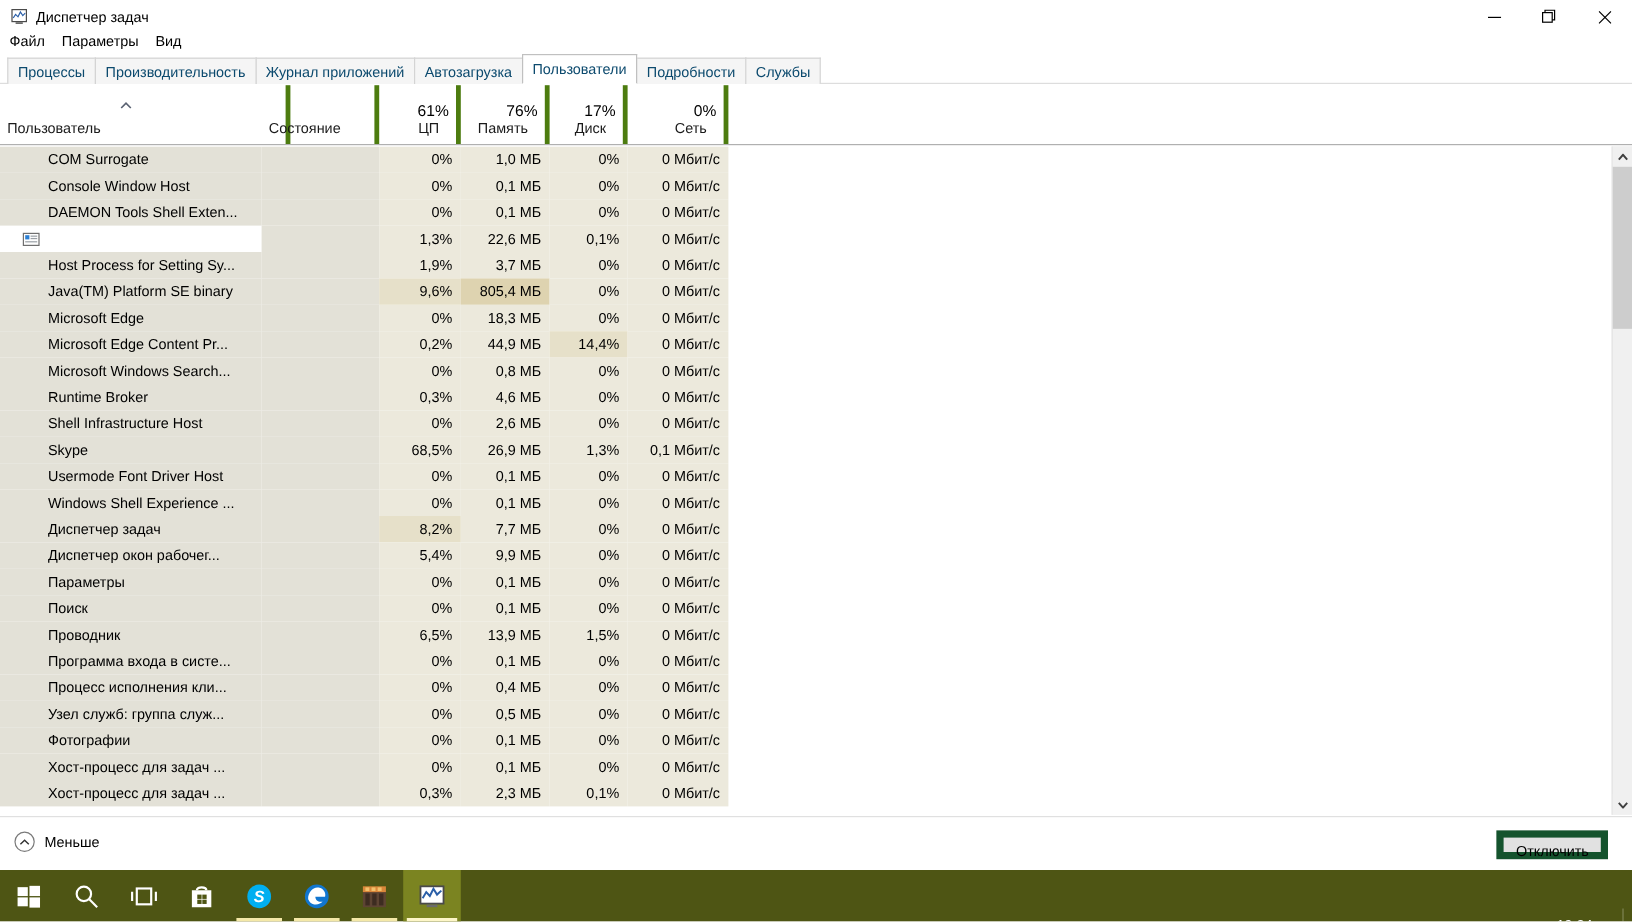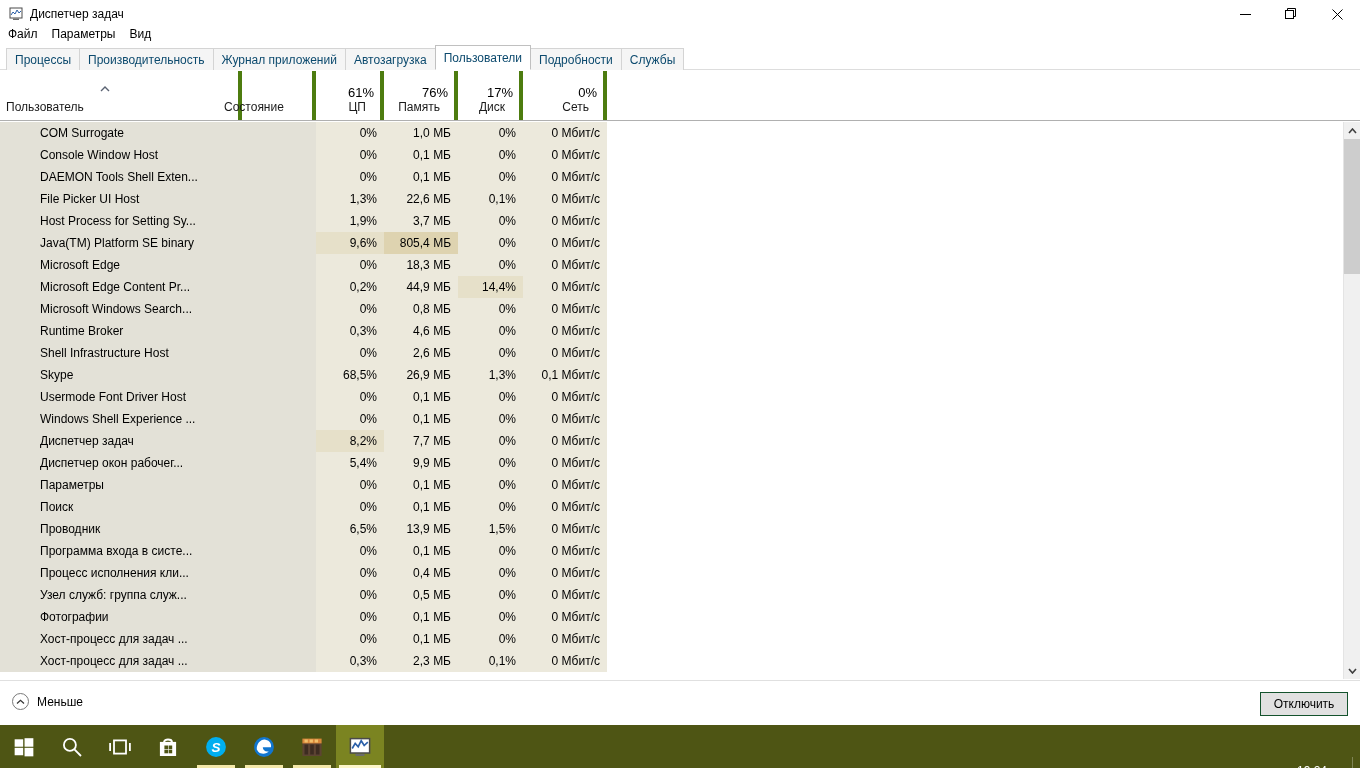--- a/index.html
+++ b/index.html
@@ -287,30 +287,30 @@
     box-sizing: border-box;
   }
   .fewer .lbl {
     font-size: 12px;
     color: #000000;
     margin-left: 8px;
     line-height: 16px;
   }
   .endtask-btn {
     position: absolute;
-    right: 12px;
+    right: 20px;
     top: 11px;
     min-width: 88px;
     height: 24px;
     line-height: 22px;
     text-align: center;
     font-size: 12px;
     color: #000000;
     background: #e1e1e1;
-    border: 1px solid #14532d;
+    border: 6px solid #14532d;
     box-sizing: border-box;
     padding: 0 10px;
     cursor: default;
   }
 
   
   .taskbar {
     position: absolute;
     left: 0; bottom: 0;
     width: 1360px;
@@ -539,21 +539,20 @@
       <div class="row">
         <span class="row-icon">
           <svg width="16" height="16" viewBox="0 0 16 16">
             <rect x="1.5" y="3.5" width="13" height="10" fill="#fdfdfd" stroke="#6f6f6f" stroke-width="1"></rect>
             <rect x="3" y="5" width="3.5" height="3.5" fill="#2b7fd4"></rect>
             <rect x="7.5" y="5.3" width="5.5" height="1" fill="#9aa0a6"></rect>
             <rect x="7.5" y="7.3" width="5.5" height="1" fill="#9aa0a6"></rect>
             <rect x="3" y="10" width="10" height="1" fill="#9aa0a6"></rect>
           </svg>
         </span>
-        <div class="cell cell-name">File Picker UI Host</div>
         <div class="cell cell-state"></div>
         <div class="cell cell-num c-cpu" style="background: rgb(236, 233, 220);">1,3%</div>
         <div class="cell cell-num c-mem" style="background: rgb(236, 233, 220);">22,6 МБ</div>
         <div class="cell cell-num c-disk" style="background: rgb(236, 233, 220);">0,1%</div>
         <div class="cell cell-num c-net" style="background: rgb(236, 233, 220);">0 Мбит/с</div>
       </div>
       <div class="row">
         <span class="row-icon">
           <svg width="16" height="16" viewBox="0 0 16 16">
             <rect x="1.5" y="3.5" width="13" height="10" fill="#fdfdfd" stroke="#6f6f6f" stroke-width="1"></rect>

